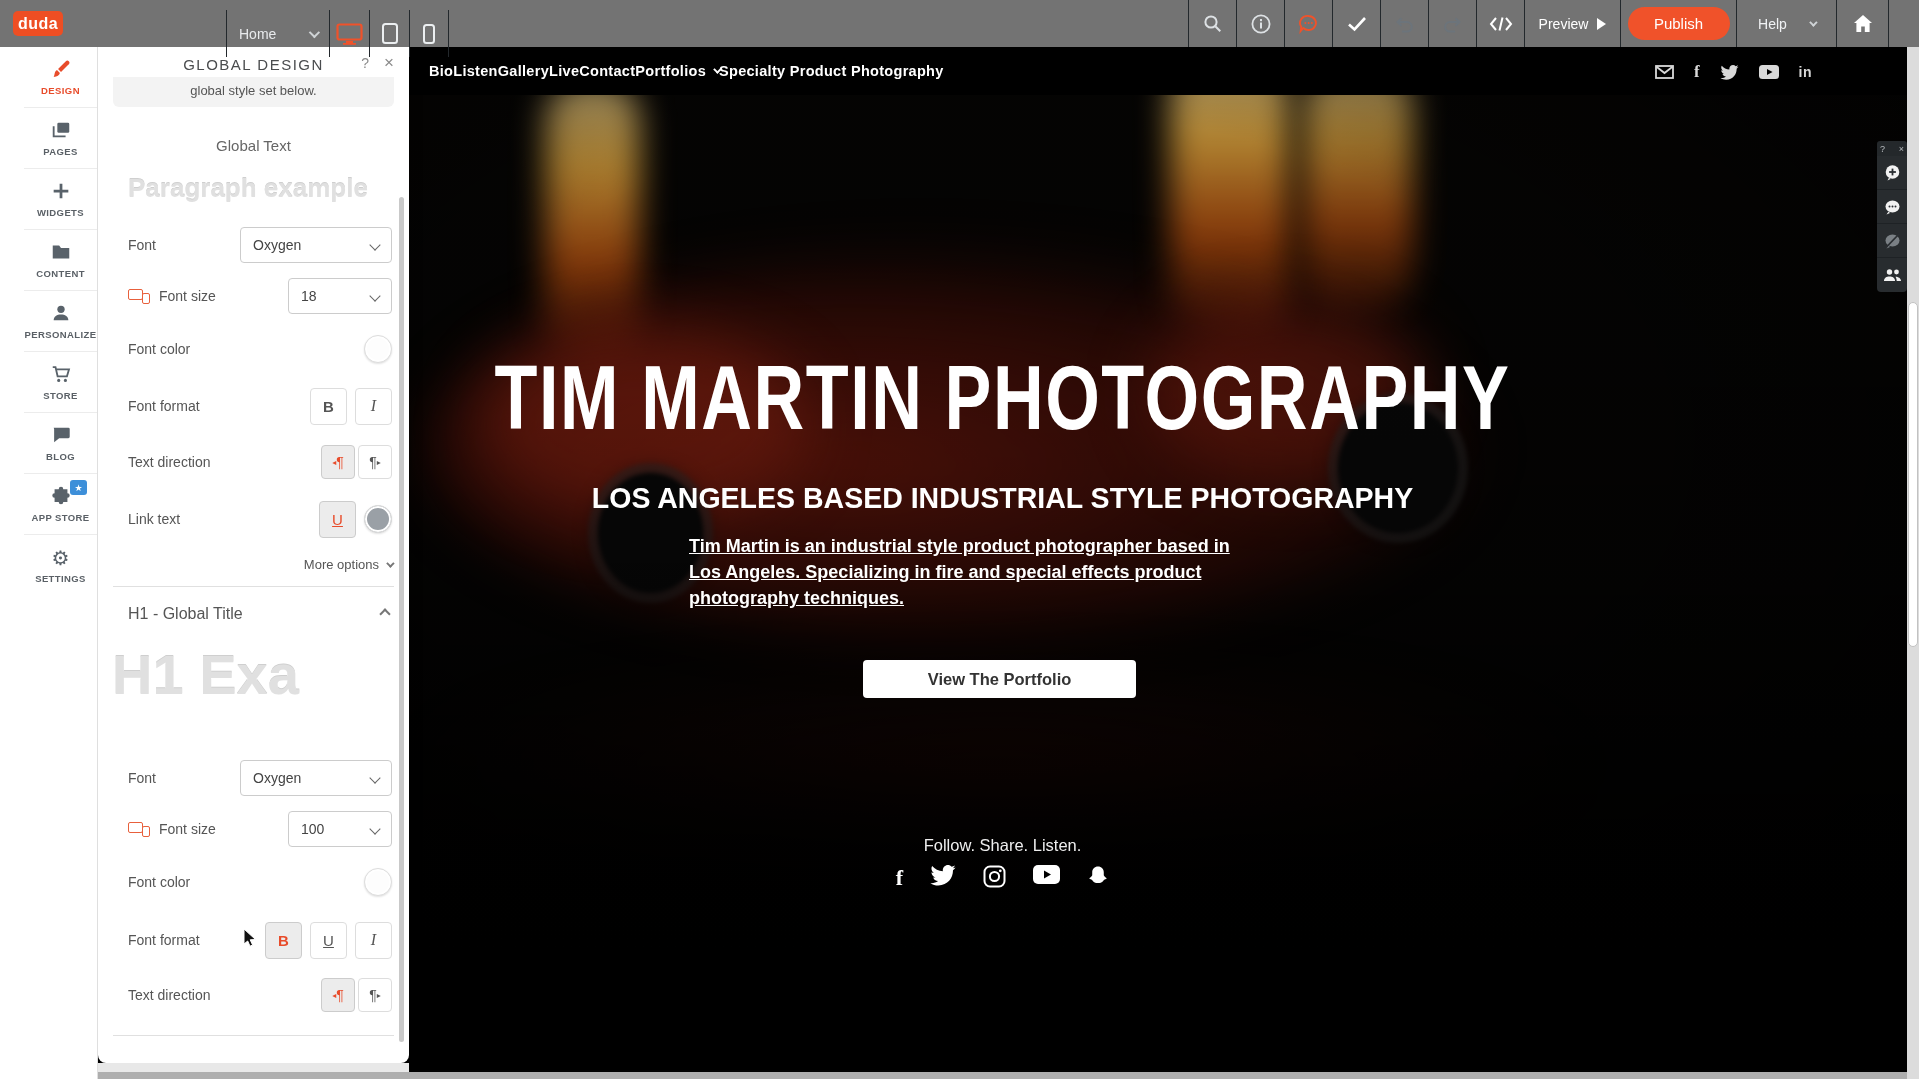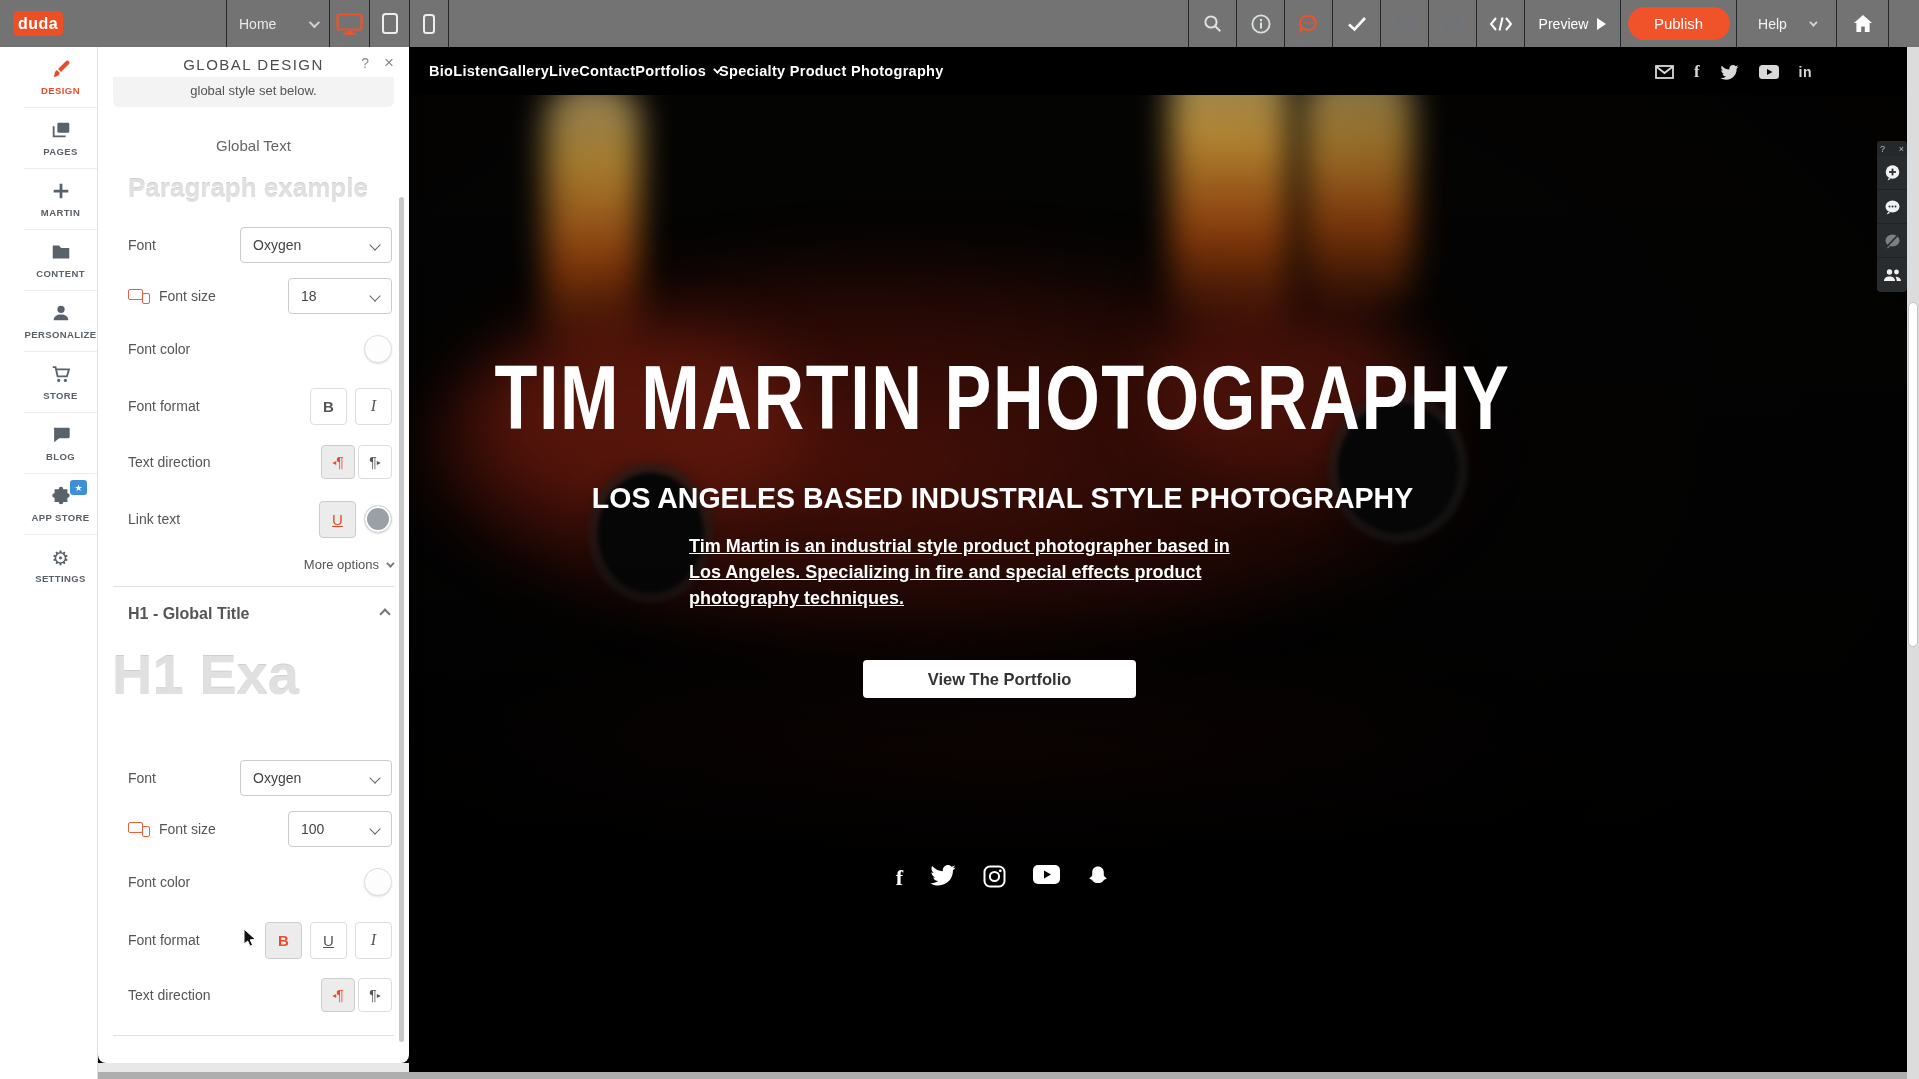--- a/index.html
+++ b/index.html
@@ -4,21 +4,21 @@
 <style>
   * { box-sizing: border-box; margin: 0; padding: 0; }
   html,body { width:1919px; height:1079px; overflow:hidden; }
   body { font-family:"Liberation Sans", sans-serif; background:#000; position:relative; }
   svg { display:block; }
 
   
   .topbar { position:absolute; left:0; top:0; width:1919px; height:47px; background:#737373; z-index:90; }
   .tb-logo { position:absolute; left:13px; top:11px; width:50px; height:25px; background:#ee4e23; border-radius:5px;
              color:#fff; font-weight:bold; font-size:16px; display:flex; align-items:center; justify-content:center; letter-spacing:.5px; }
-  .tb-cell { position:absolute; top:0; height:47px; display:flex; align-items:center; justify-content:center; border-left:1px solid #23282c; }
+  .tb-cell { position:absolute; top:10px; height:47px; display:flex; align-items:center; justify-content:center; border-left:1px solid #23282c; }
   .tb-home { left:226px; width:103px; justify-content:space-between; padding:0 12px; color:#e8eaec; font-size:14px; cursor:pointer; }
   .chev { width:8px; height:8px; border-right:2px solid currentColor; border-bottom:2px solid currentColor; transform:rotate(45deg) translateY(-2px); display:inline-block; }
   .chev-sm { width:6px; height:6px; }
   .tb-dev { width:40px; cursor:pointer; }
   .d-desk { left:329px; } .d-tab { left:369px; } .d-mob { left:409px; border-right:1px solid #23282c; }
   .tb-right { position:absolute; right:0; top:0; height:47px; display:flex; }
   .tb-ic { width:48px; height:47px; border-left:1px solid #23282c; display:flex; align-items:center; justify-content:center; color:#dde1e4; cursor:pointer; }
   .tb-ic.dim { color:#6c747b; }
   .tb-preview { width:96px; gap:9px; color:#fff; font-size:14px; }
   .play-tri { width:0; height:0; border-left:9px solid #fff; border-top:6px solid transparent; border-bottom:6px solid transparent; }
@@ -64,21 +64,21 @@
   .swatch.gray { background:#9aa0a6; }
   .tgl { width:37px; height:37px; border:1px solid #ddd; border-radius:4px; background:#fff; display:flex; align-items:center; justify-content:center;
          font-size:15px; color:#555; cursor:pointer; }
   .tgl.on { background:#ececec; border-color:#ccc; color:#e84c2b; }
   .tgl .it { font-family:"Liberation Serif", serif; font-style:italic; font-size:16px; }
   .tgl .un { text-decoration:underline; }
   .tgl .bd { font-weight:bold; }
   .dir-glyph { font-size:14px; } .dir-arrow { font-size:8px; vertical-align:2px; }
   .more-opts { position:absolute; right:17px; display:flex; align-items:center; gap:7px; font-size:13px; color:#555; cursor:pointer; }
   .divider { position:absolute; left:15px; right:15px; height:1px; background:#e0e0e0; }
-  .h1-row { position:absolute; left:30px; right:20px; display:flex; align-items:center; justify-content:space-between; cursor:pointer;font-weight:bold; }
+  .h1-row { position:absolute; left:30px; right:20px; display:flex; align-items:center; justify-content:space-between; cursor:pointer; }
   .h1-row .t { font-size:16px; color:#555; }
   .chev-up { width:8px; height:8px; border-right:2px solid #777; border-bottom:2px solid #777; transform:rotate(-135deg); }
   .h1-example { position:absolute; left:14px; right:0; top:565px; font-size:56px; overflow:hidden; }
   .panel-scroll { position:absolute; right:5px; top:120px; width:5px; height:845px; background:#c9c9c9; border-radius:3px; }
   .resp-ic { position:relative; width:22px; height:16px; }
   .resp-ic .mon { position:absolute; left:0; top:1px; width:15px; height:11px; border:1.6px solid #e8603c; border-radius:2px; }
   .resp-ic .ph { position:absolute; right:0; bottom:0; width:8px; height:11px; border:1.6px solid #e8603c; border-radius:2px; background:#fff; }
 
   
   .preview { position:absolute; left:98px; top:47px; width:1809px; height:1032px; background:#000; z-index:10; overflow:hidden; }
@@ -241,21 +241,21 @@
     <svg width="22" height="22" viewBox="0 0 24 24" fill="currentColor">
       <rect x="8" y="4" width="13" height="11" rx="1.5"></rect>
         <path d="M5 8 v10 h12 v2 H3 V8z"></path>
     </svg>
     <span class="lbl">PAGES</span>
   </div>
   <div class="sb-item">
     <svg width="22" height="22" viewBox="0 0 24 24" fill="currentColor">
       <path d="M10.5 4 h3 v6.5 H20 v3 h-6.5 V20 h-3 v-6.5 H4 v-3 h6.5z"></path>
     </svg>
-    <span class="lbl">MARTIN</span>
+    <span class="lbl">WIDGETS</span>
   </div>
   <div class="sb-item">
     <svg width="22" height="22" viewBox="0 0 24 24" fill="currentColor">
       <path d="M3 5 h7 l2 2.5 h9 V19 H3z"></path>
     </svg>
     <span class="lbl">CONTENT</span>
   </div>
   <div class="sb-item">
     <svg width="22" height="22" viewBox="0 0 24 24" fill="currentColor">
       <circle cx="12" cy="8" r="4"></circle>
@@ -348,20 +348,21 @@
     <div class="fx car-rear"></div>
     <div class="fx wheel wh1"></div>
     <div class="fx wheel wh2"></div>
     <div class="fx floor-glow"></div>
     <div class="hero-shade"></div>
 
     <div class="hero-title">TIM MARTIN PHOTOGRAPHY</div>
     <div class="hero-sub">LOS ANGELES BASED INDUSTRIAL STYLE PHOTOGRAPHY</div>
     <div class="hero-desc">Tim Martin is an industrial style product photographer based in Los Angeles. Specializing in fire and special effects product photography techniques.</div>
     <button class="hero-cta">View The Portfolio</button>
+    <div class="hero-tagline">Follow. Share. Listen.</div>
     <div class="hero-social">
       <span class="fb-f" style="font-size:22px">f</span>
       <span>
         <svg width="26" height="21" viewBox="0 0 24 20" fill="#fff">
             <path d="M24 2.3 c-.9.4-1.8.7-2.8.8 1-.6 1.8-1.6 2.1-2.7 -.9.6-2 1-3.1 1.2 C19.3.6 18.1 0 16.7 0 c-2.7 0-4.9 2.2-4.9 4.9 0 .4 0 .8.1 1.1 C7.8 5.8 4.1 3.9 1.7 1 1.2 1.7 1 2.5 1 3.4 c0 1.7.9 3.2 2.2 4.1 -.8 0-1.6-.2-2.2-.6 v.1 c0 2.4 1.7 4.4 3.9 4.8 -.4.1-.8.2-1.3.2 -.3 0-.6 0-.9-.1.6 2 2.4 3.4 4.6 3.4 -1.7 1.3-3.8 2.1-6.1 2.1 -.4 0-.8 0-1.2-.1 2.2 1.4 4.8 2.2 7.5 2.2 9.1 0 14-7.5 14-14 v-.6 c1-.7 1.8-1.6 2.5-2.6z"></path>
           </svg>
       </span>
       <span>
         <svg width="23" height="23" viewBox="0 0 23 23">
             <rect x="1.5" y="1.5" width="20" height="20" rx="5.5" fill="none" stroke="#fff" stroke-width="2"></rect>

